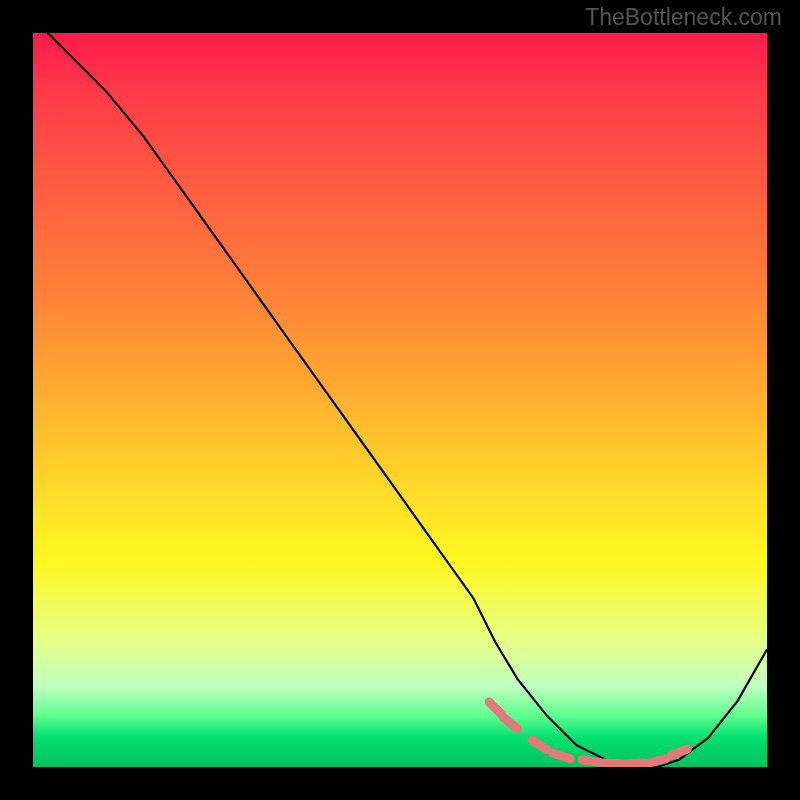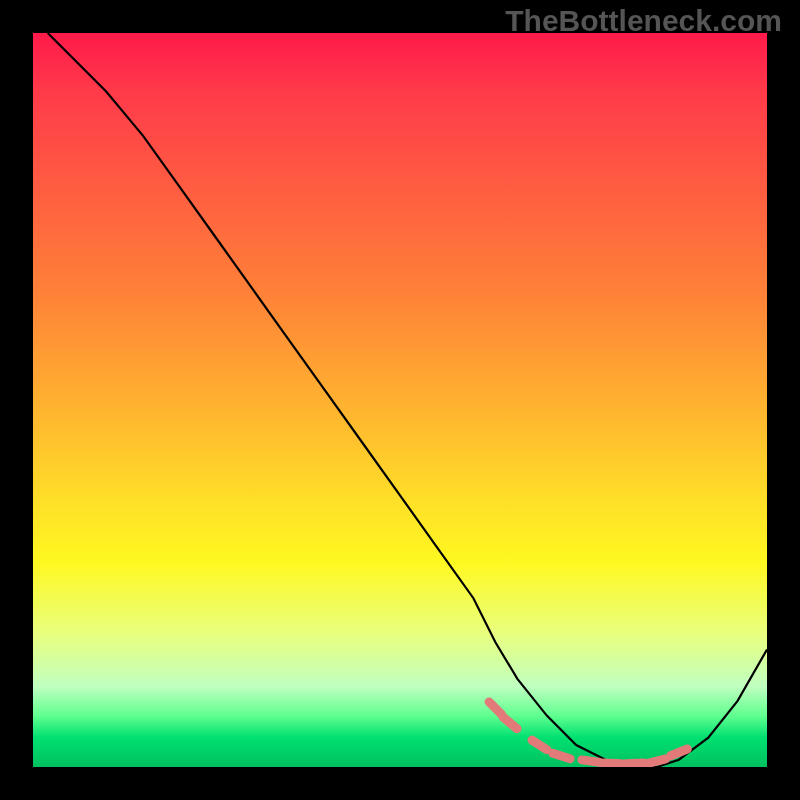--- a/index.html
+++ b/index.html
@@ -9,22 +9,22 @@
     background: #000;
     position: relative;
     overflow: hidden;
     font-family: Arial, sans-serif;
   }
   .watermark {
     position: absolute;
     top: 4px;
     right: 18px;
     color: #555;
-    font-size: 30px;
-    font-weight: 700;
+    font-size: 23px;
+    font-weight: 400;
     z-index: 10;
   }
   .plot-area {
     position: absolute;
     left: 33px;
     top: 33px;
     width: 734px;
     height: 734px;
     background: linear-gradient(to bottom,
       #ff1a4a 0%,

